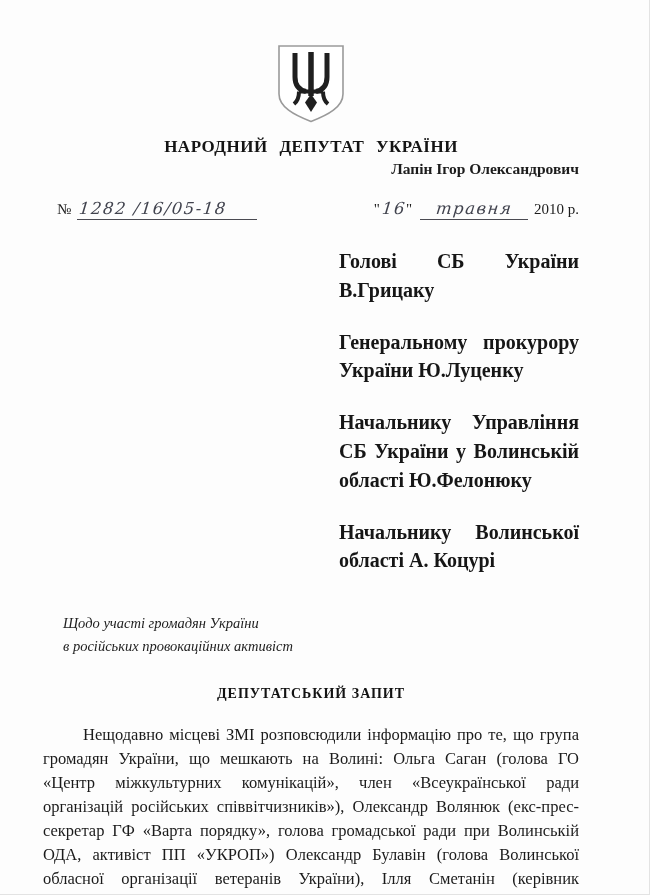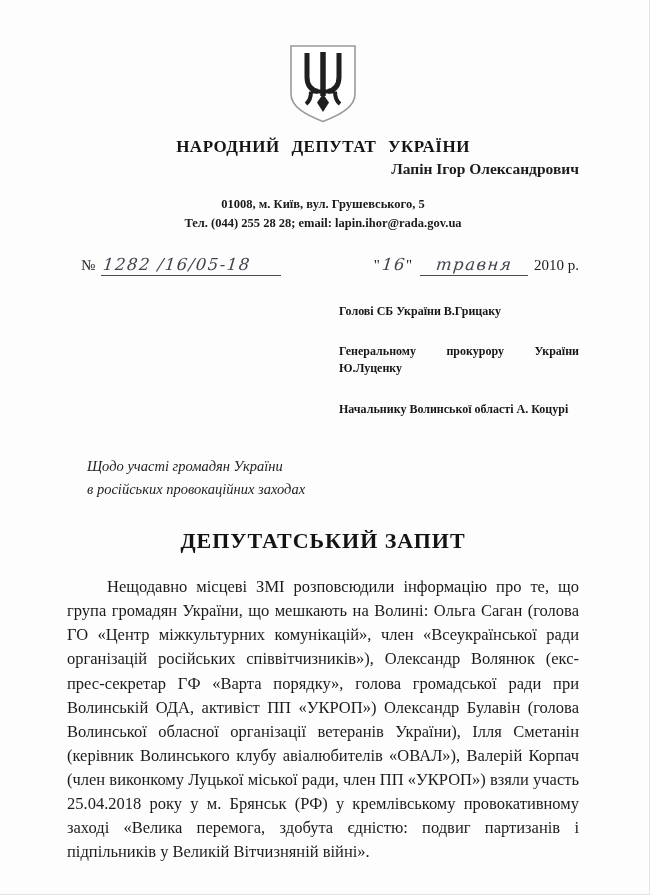--- a/index.html
+++ b/index.html
@@ -1,20 +1,20 @@
 <!DOCTYPE html>
 <html><head>
 <meta charset="utf-8">
 <style>
   html, body { margin: 0; padding: 0; background: #ffffff; }
   .page {
     width: 650px; height: 895px; box-sizing: border-box;
     background: #fdfdfd;
     border-right: 1px solid #e3e3e3; border-bottom: 1px solid #e3e3e3;
-    padding: 44px 70px 0 67px;
+    padding: 44px 70px 0 43px;
     font-family: "Liberation Serif", serif;
     color: #1c1c1c;
     overflow: hidden;
     position: relative;
   }
   .crest { text-align: center; }
   .crest svg { display: inline-block; }
   .org-title {
     text-align: center; font-weight: bold; font-size: 17px;
     letter-spacing: 0.5px; word-spacing: 7px; margin-top: 9px; color: #141414;
@@ -41,31 +41,31 @@
     border-bottom: 1.2px solid #4a4a52; padding: 0 6px 1px 2px;
   }
   .month-underline {
     display: inline-block; min-width: 100px; text-align: center;
     border-bottom: 1.2px solid #4a4a52; padding: 0 4px 1px; margin: 0 6px;
   }
   .ref-right { white-space: nowrap; }
   .quote-mark { letter-spacing: 2px; }
   .addressees {
     width: 240px; margin: 27px 0 0 auto;
-    font-weight: bold; font-size: 12px; line-height: 1.44;
+    font-weight: bold; font-size: 20px; line-height: 1.44;
     text-align: justify; color: #161616;
   }
   .addressees p { margin: 0 0 23px; }
   .addressees p:last-child { margin-bottom: 0; }
   .subject {
     margin-top: 37px; padding-left: 20px;
     font-style: italic; font-size: 14.5px; line-height: 1.6; color: #222;
   }
   .doc-title {
-    text-align: center; font-size: 22px; font-weight: bold;
+    text-align: center; font-size: 14px; font-weight: bold;
     letter-spacing: 1px; margin: 27px 0 21px; color: #131313;
   }
   .body-par {
     font-size: 16.5px; line-height: 1.46; text-align: justify;
     text-indent: 40px; margin: 0; color: #1b1b1b;
   }
 </style>
 </head>
 <body>
 
@@ -84,42 +84,39 @@
           <path d="M48 47.5 Q48 56 53 60" stroke-width="4"></path>
         </g>
         <polygon points="36,50 42,58.5 36,68 30,58.5" fill="#1f1f1f"></polygon>
       </svg>
     </span>
   </div>
 
   <div class="org-title">НАРОДНИЙ ДЕПУТАТ УКРАЇНИ</div>
   <div class="person-name">Лапін Ігор Олександрович</div>
 
-  <div class="addr-block">
-    <div class="addr-line">01008, м. Київ, вул. Грушевського, 5</div>
-    <div class="addr-line">Тел. (044) 255 28 28;   email: lapin.ihor@rada.gov.ua</div>
-  </div>
 
   <div class="ref-row">
     <div class="ref-left">
       <span>№</span><span class="num-underline"><span class="handwrite hw-skew">1282 /16/05-18</span></span>
     </div>
     <div class="ref-right">
       <span class="quote-mark">"</span><span class="handwrite hw-skew">16</span><span class="quote-mark">"</span><span class="month-underline"><span class="handwrite hw-skew">травня</span></span><span>2010 р.</span>
     </div>
   </div>
 
   <div class="addressees">
     <p>Голові СБ України В.Грицаку</p>
     <p>Генеральному прокурору України  Ю.Луценку</p>
+    <p>Начальнику Управління СБ України у Волинській області Ю.Фелонюку</p>
     <p>Начальнику Волинської області А. Коцурі</p>
   </div>
 
   <div class="subject">
     <div>Щодо участі громадян України</div>
-    <div>в російських провокаційних заходах</div>
+    <div>в російських провокаційних активіст</div>
   </div>
 
   <h2 class="doc-title">ДЕПУТАТСЬКИЙ ЗАПИТ</h2>
 
   <p class="body-par">Нещодавно місцеві ЗМІ розповсюдили інформацію про те, що група громадян України, що мешкають на Волині: Ольга Саган (голова ГО «Центр міжкультурних комунікацій», член «Всеукраїнської ради організацій російських співвітчизників»), Олександр Волянюк (екс-прес-секретар ГФ «Варта порядку», голова громадської ради при Волинській ОДА, активіст ПП «УКРОП») Олександр Булавін (голова Волинської обласної організації ветеранів України), Ілля Сметанін (керівник Волинського клубу авіалюбителів «ОВАЛ»), Валерій Корпач (член виконкому Луцької міської ради, член ПП «УКРОП») взяли участь 25.04.2018 року у м. Брянськ (РФ) у кремлівському провокативному заході «Велика перемога, здобута єдністю: подвиг партизанів і підпільників у Великій Вітчизняній війні».</p>
 
 </div>
 
 </body></html>

